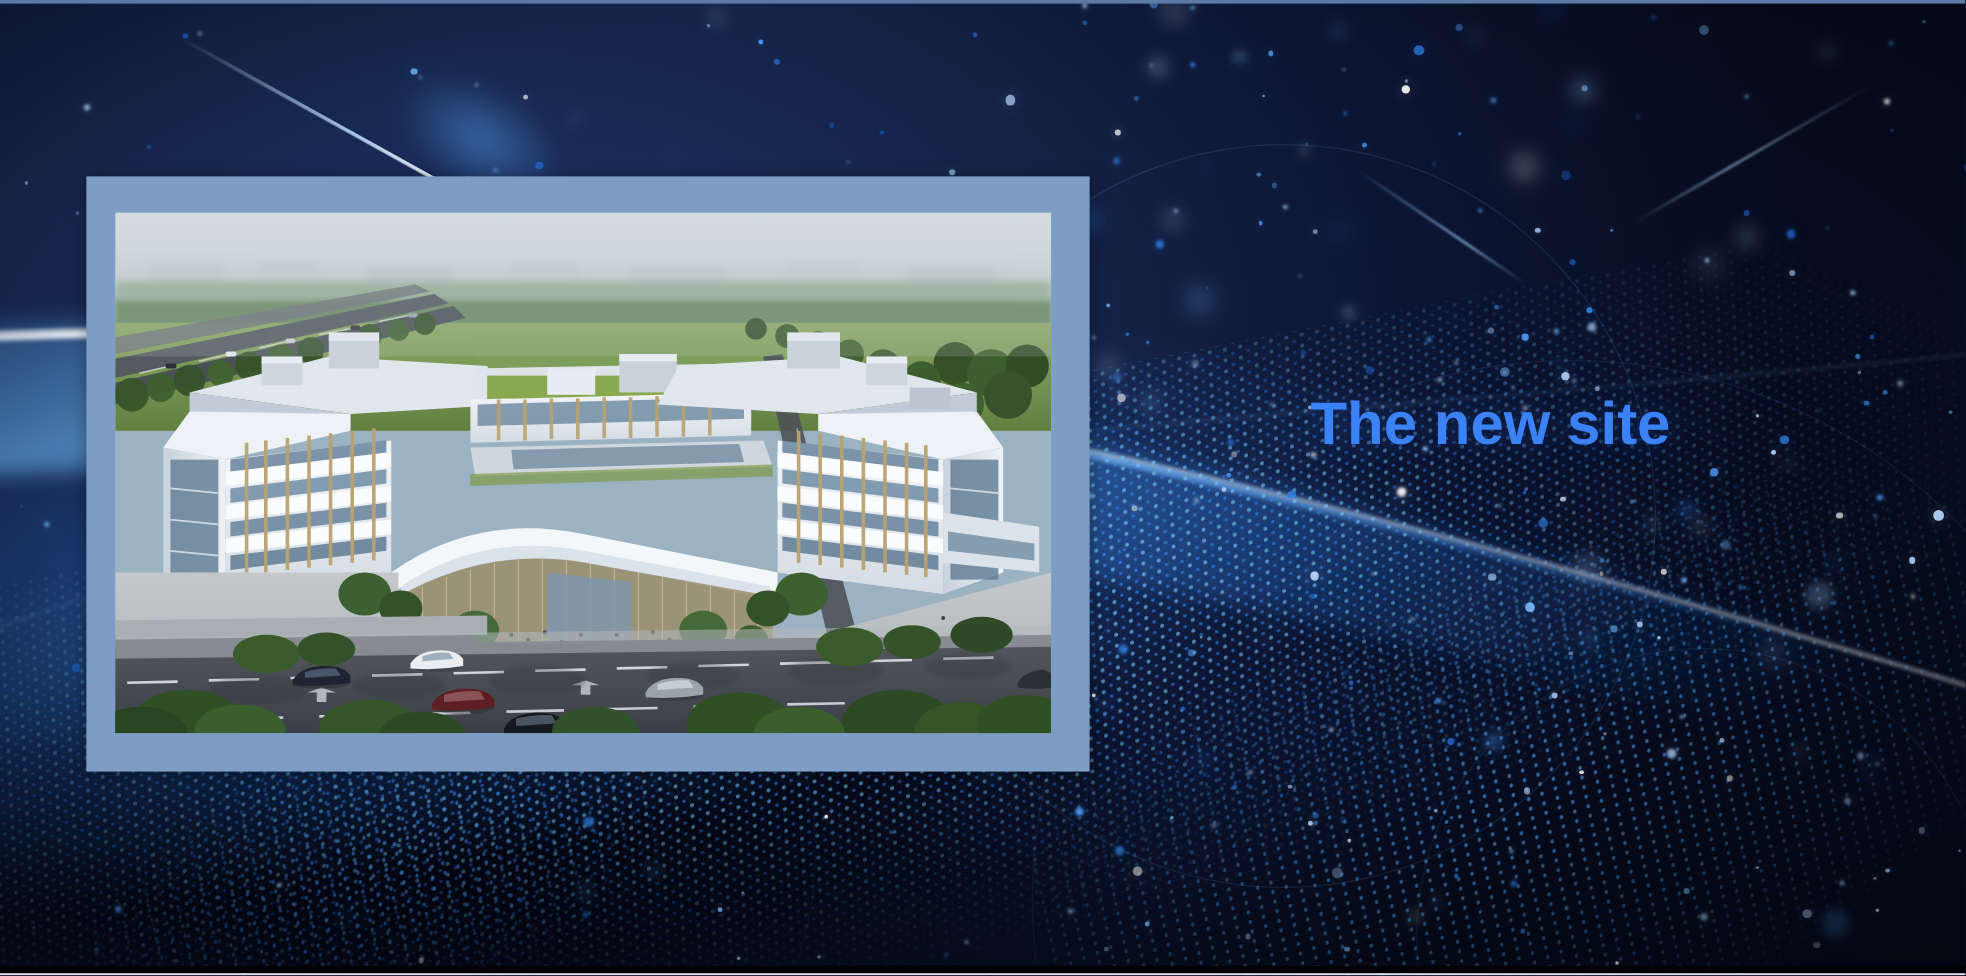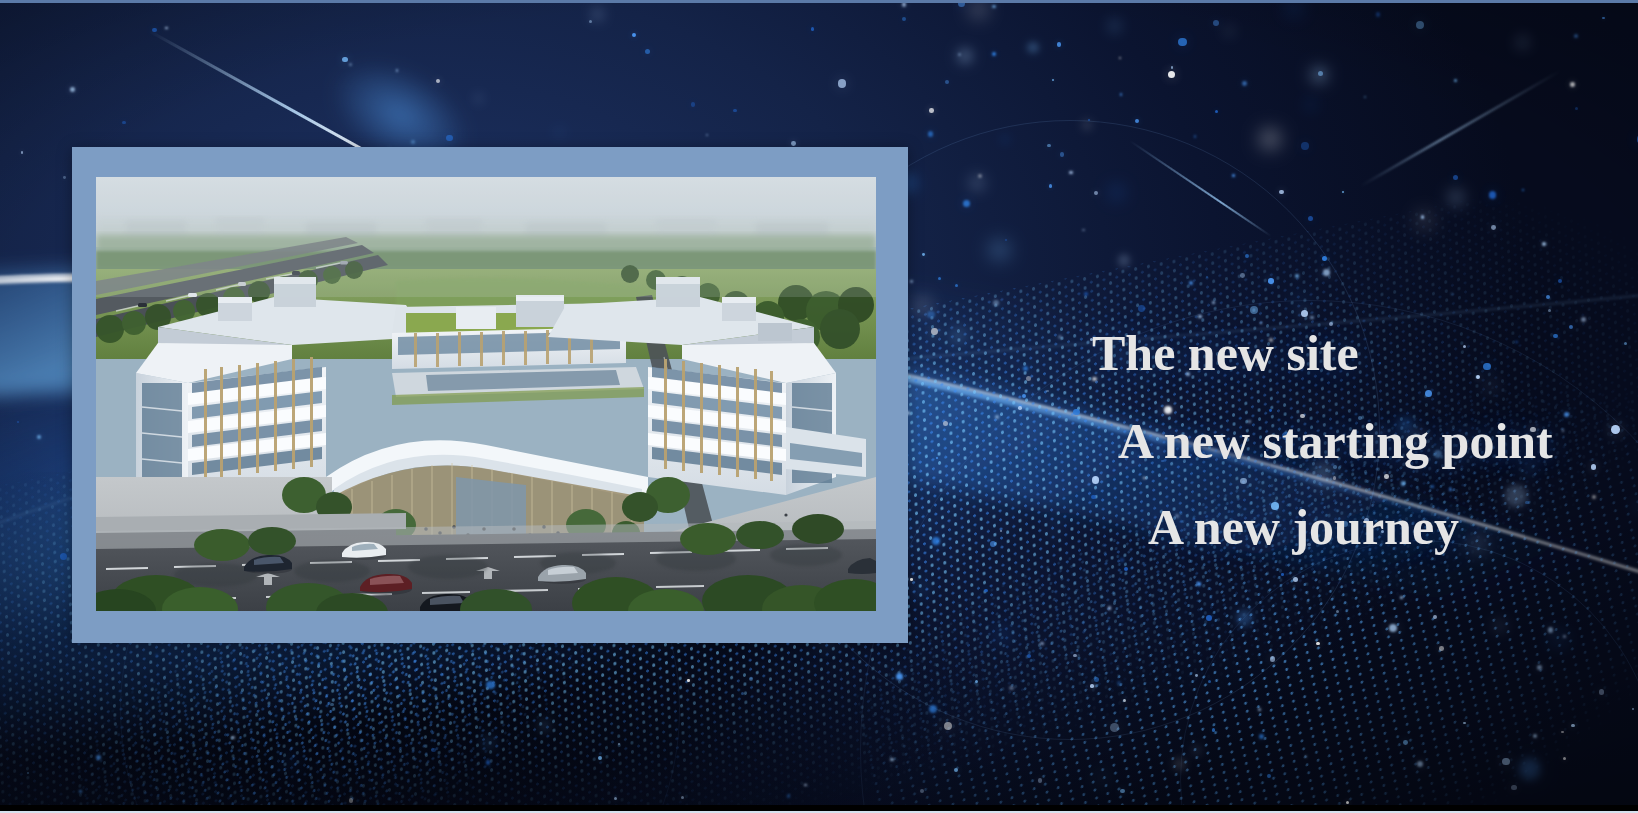--- a/index.html
+++ b/index.html
@@ -188,23 +188,23 @@
     font-family:"Liberation Sans","DejaVu Sans",sans-serif;
     font-weight:bold;
     font-size:50px;
     letter-spacing:3px;
     color:#ffffff;
     white-space:nowrap;
     text-shadow:0 2px 7px rgba(0,20,60,.75), 0 0 22px rgba(90,160,255,.35);
   }
   .line-en{
     position:absolute;
-    font-family:Liberation Serif, serif;
+    font-family:Liberation Sans, sans-serif;
     font-weight:bold;
-    color:#e5e5e5;
+    color:#3b82f6;
     white-space:nowrap;
     text-shadow:0 2px 8px rgba(0,18,55,.7), 0 0 24px rgba(80,150,255,.3);
   }
   .en1{ left:1092px; top:324px; font-size:50px; }
   .en2{ left:1118px; top:412px; font-size:50px; }
   .en3{ left:1148px; top:498px; font-size:50px; }
 </style>
 </head>
 <body>
 
@@ -1064,20 +1064,18 @@
         </g>
 
         <rect x="0" y="0" width="780" height="120" fill="#cfd9de" opacity=".18"></rect>
       </svg>
     </div>
   </div>
 
 
   <div class="line-en en1">The new site</div>
 
-  <div class="line-en en2">A new starting point</div>
-
-  <div class="line-en en3">A new journey</div>
+
 
   <div class="top-strip"></div>
   <div class="bottom-black"></div>
   <div class="bottom-strip"></div>
 </div>
 
 </body></html>

